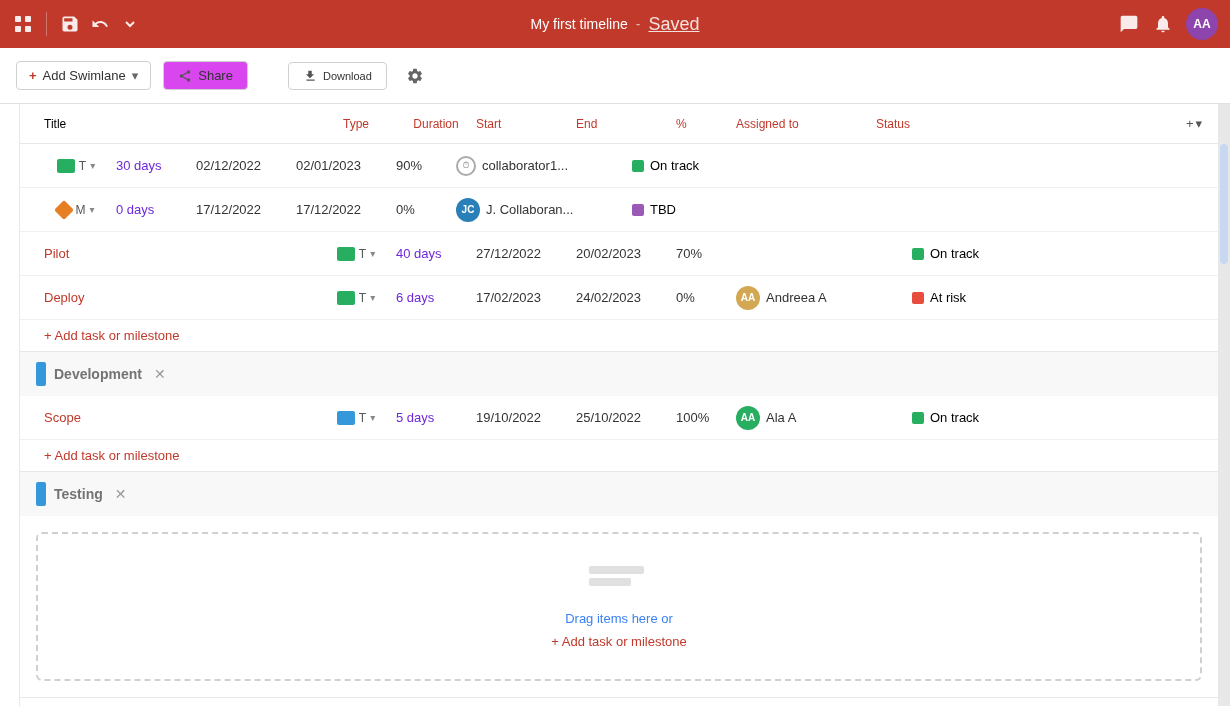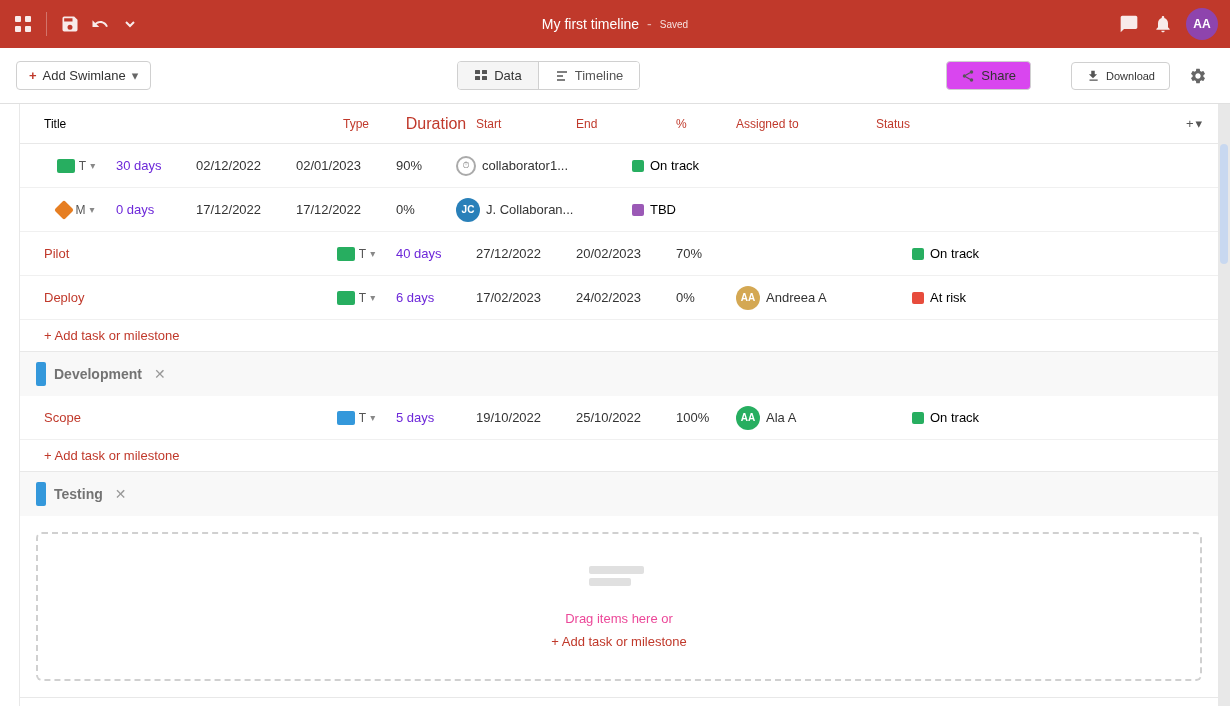--- a/index.html
+++ b/index.html
@@ -75,21 +75,21 @@
     .col-headers {
       display: flex; align-items: center;
       padding: 0 16px;
       height: 40px;
       border-bottom: 1px solid #e8e8e8;
       background: white;
       position: sticky; top: 0; z-index: 10;
     }
     .col-title { width: 280px; color: #000000; font-size: 12px; font-weight: 500; padding-left: 8px; }
     .col-type { width: 80px; color: #c0392b; font-size: 12px; font-weight: 500; text-align: center; }
-    .col-duration { width: 80px; color: #c0392b; font-size: 16px; font-weight: 500; text-align: center; }
+    .col-duration { width: 80px; color: #c0392b; font-size: 12px; font-weight: 500; text-align: center; }
     .col-start { width: 100px; color: #c0392b; font-size: 12px; font-weight: 500; }
     .col-end { width: 100px; color: #c0392b; font-size: 12px; font-weight: 500; }
     .col-pct { width: 60px; color: #c0392b; font-size: 12px; font-weight: 500; }
     .col-assigned { width: 140px; color: #c0392b; font-size: 12px; font-weight: 500; }
     .col-status { width: 120px; color: #c0392b; font-size: 12px; font-weight: 500; }
     .col-add { margin-left: auto; display: flex; align-items: center; gap: 2px; color: #555; font-size: 13px; cursor: pointer; }
 
     
     .swimlane { border-bottom: 1px solid #e8e8e8; }
     .swimlane-header {
@@ -138,21 +138,21 @@
     
     .drag-drop-area {
       margin: 16px;
       border: 2px dashed #d0d0d0;
       border-radius: 6px;
       padding: 30px;
       display: flex; flex-direction: column; align-items: center; justify-content: center;
       color: #888;
       gap: 8px;
     }
-    .drag-text { font-size: 13px; color: #ec4899; }
+    .drag-text { font-size: 13px; color: #3b82f6; }
 
     
     .table-area::-webkit-scrollbar { width: 8px; }
     .table-area::-webkit-scrollbar-track { background: #f0f0f0; }
     .table-area::-webkit-scrollbar-thumb { background: #ccc; border-radius: 4px; }
 
     
     .right-scrollbar {
       width: 12px;
       background: #e8e8e8;
@@ -195,21 +195,21 @@
     <div class="tb-icon">
       <svg width="12" height="12" viewBox="0 0 12 12">
           <path d="M2 4l4 4 4-4" stroke="white" stroke-width="2" fill="none"></path>
         </svg>
     </div>
   </div>
 
   <div class="top-bar-center">
     <span>My first timeline</span>
     <span style="color:rgba(255,255,255,0.6)">-</span>
-    <span style="color:rgba(255,255,255,0.85);font-size:10px;">Saved</span>
+    <span style="color:rgba(255,255,255,0.85);font-size:18px;text-decoration:underline;">Saved</span>
   </div>
 
   <div class="top-bar-right">
     <div class="tb-icon">
       <svg width="20" height="20" viewBox="0 0 24 24">
           <path d="M20 2H4c-1.1 0-2 .9-2 2v18l4-4h14c1.1 0 2-.9 2-2V4c0-1.1-.9-2-2-2z"></path>
         </svg>
     </div>
     <div class="tb-icon">
       <svg width="20" height="20" viewBox="0 0 24 24">
@@ -220,39 +220,20 @@
   </div>
 </div>
 
 <div class="secondary-bar">
   <button class="add-swimlane-btn">
     <span class="plus">+</span>
     <span>Add Swimlane</span>
     <span style="color:#666;">▾</span>
   </button>
 
-  <div class="tab-group" style="margin: 0 auto;">
-    <button class="tab-btn active">
-      <svg width="14" height="14" viewBox="0 0 14 14" fill="#555">
-          <rect x="1" y="1" width="5" height="4" rx="0.5"></rect>
-          <rect x="8" y="1" width="5" height="4" rx="0.5"></rect>
-          <rect x="1" y="7" width="5" height="4" rx="0.5"></rect>
-          <rect x="8" y="7" width="5" height="4" rx="0.5"></rect>
-        </svg>
-      <span>Data</span>
-    </button>
-    <button class="tab-btn">
-      <svg width="14" height="14" viewBox="0 0 14 14" fill="none" stroke="#555" stroke-width="1.5">
-          <line x1="2" y1="3" x2="12" y2="3"></line>
-          <line x1="2" y1="7" x2="8" y2="7"></line>
-          <line x1="2" y1="11" x2="10" y2="11"></line>
-        </svg>
-      <span>Timeline</span>
-    </button>
-  </div>
 
   <button class="share-btn">
     <svg width="14" height="14" viewBox="0 0 24 24" fill="#555">
         <circle cx="18" cy="5" r="3"></circle>
         <circle cx="6" cy="12" r="3"></circle>
         <circle cx="18" cy="19" r="3"></circle>
         <line x1="8.59" y1="13.51" x2="15.42" y2="17.49" stroke="#555" stroke-width="2"></line>
         <line x1="15.41" y1="6.51" x2="8.59" y2="10.49" stroke="#555" stroke-width="2"></line>
       </svg>
     <span>Share</span>

